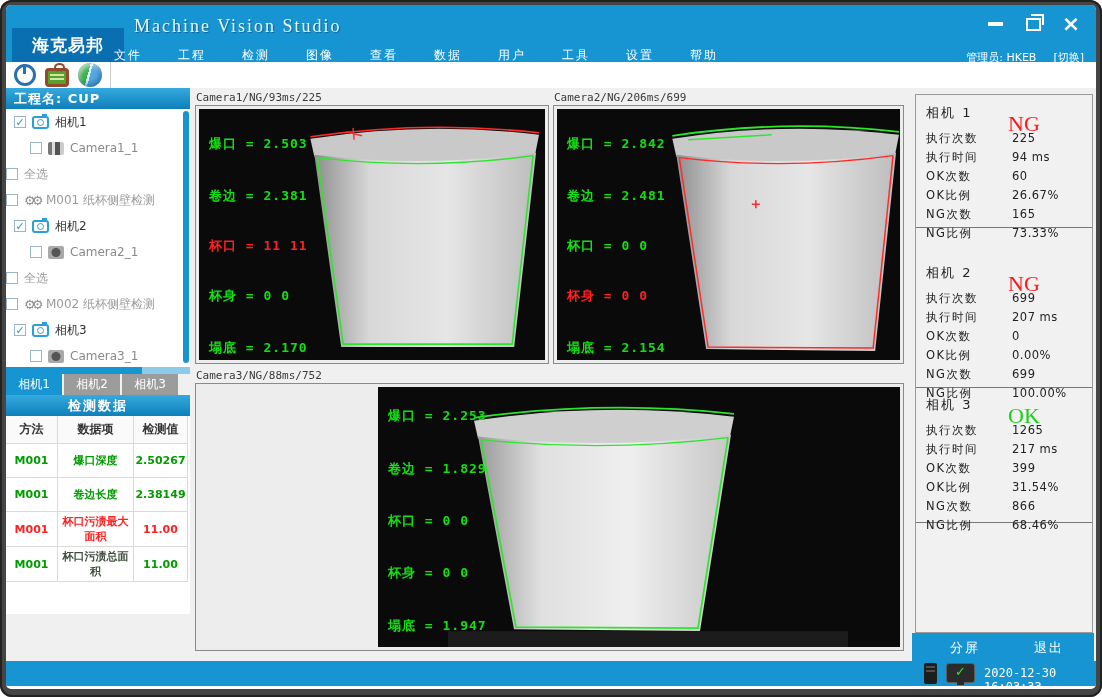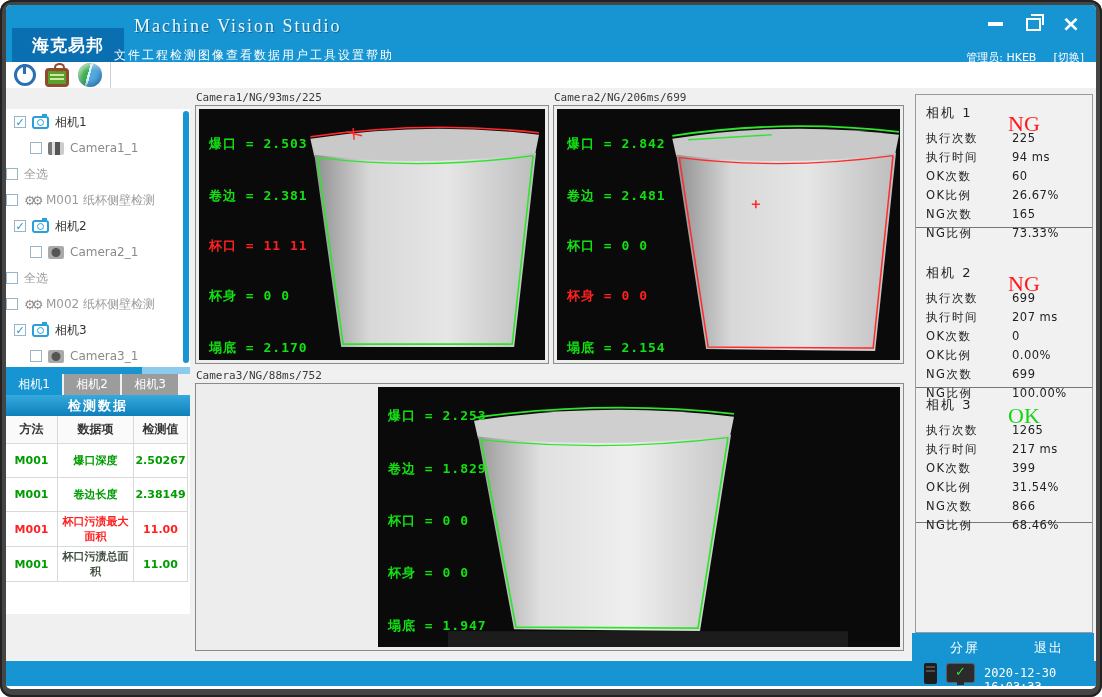--- a/index.html
+++ b/index.html
@@ -14,21 +14,21 @@
   .logo{position:absolute;left:6px;top:23px;width:112px;height:34px;background:#0a6fb0;color:#fff;
         font-weight:bold;font-size:17px;line-height:34px;text-align:center;letter-spacing:1px;}
   .apptitle{position:absolute;left:128px;top:11px;color:#eef7ff;font-size:18px;
         font-family:Liberation Serif, serif;text-shadow:1px 1px 1px rgba(0,0,0,.35);letter-spacing:2px;}
   .winbtns{position:absolute;right:14px;top:8px;display:flex;gap:16px;align-items:center;height:22px;}
   .wb{width:22px;height:22px;display:flex;align-items:center;justify-content:center;cursor:pointer;}
   .wb-min i{display:block;width:15px;height:4px;background:#fff;}
   .wb-rest i{display:block;width:11px;height:9px;border:2px solid #fff;position:relative;background:transparent;}
   .wb-rest i::before{content:"";position:absolute;left:3px;top:-6px;width:11px;height:9px;border:2px solid #fff;border-bottom:none;border-left:none;}
   .wb-close{color:#fff;font-size:22px;font-weight:bold;line-height:20px;}
-  .menubar{position:absolute;left:108px;top:42px;display:flex;}
+  .menubar{position:absolute;left:108px;top:42px;display:flex;gap:36px;}
   .menuitem{color:#fff;font-size:12px;letter-spacing:2px;cursor:pointer;white-space:nowrap;}
   .adminbox{position:absolute;right:12px;top:45px;color:#fff;font-size:11px;display:flex;gap:17px;}
 
   
   .toolbar{position:absolute;left:6px;right:6px;top:62px;height:26px;background:#fff;}
   .tbicons{position:absolute;left:8px;top:-2px;display:flex;gap:9px;align-items:center;height:30px;}
   .ico-power{width:22px;height:22px;border:3px solid #2b6fb3;border-radius:50%;position:relative;box-sizing:border-box;}
   .ico-power::after{content:"";position:absolute;left:6px;top:-3px;width:3px;height:10px;background:#2b6fb3;}
   .ico-board{width:24px;height:19px;background:#5aa02c;border:3px solid #93492b;border-radius:4px;position:relative;box-sizing:border-box;margin-top:4px;}
   .ico-board::before{content:"";position:absolute;left:6px;top:-8px;width:7px;height:7px;border:2px solid #93492b;border-radius:50%;border-bottom:none;}
@@ -156,20 +156,21 @@
     <div class="tbicons">
       <div class="ico-power"></div>
       <div class="ico-board"></div>
       <div class="ico-sphere"></div>
     </div>
     <div class="tbsep"></div>
   </div>
 
   <div class="content"></div>
 
+  <div class="projhdr">工程名: CUP</div>
 
   <div class="tree">
     <div class="trow lv0">
       <span class="chk on"></span>
       <span class="ico-cam"></span>
       <span>相机1</span>
     </div>
     <div class="trow lv1">
       <span class="chk"></span>
       <span class="thumb striped"></span>

